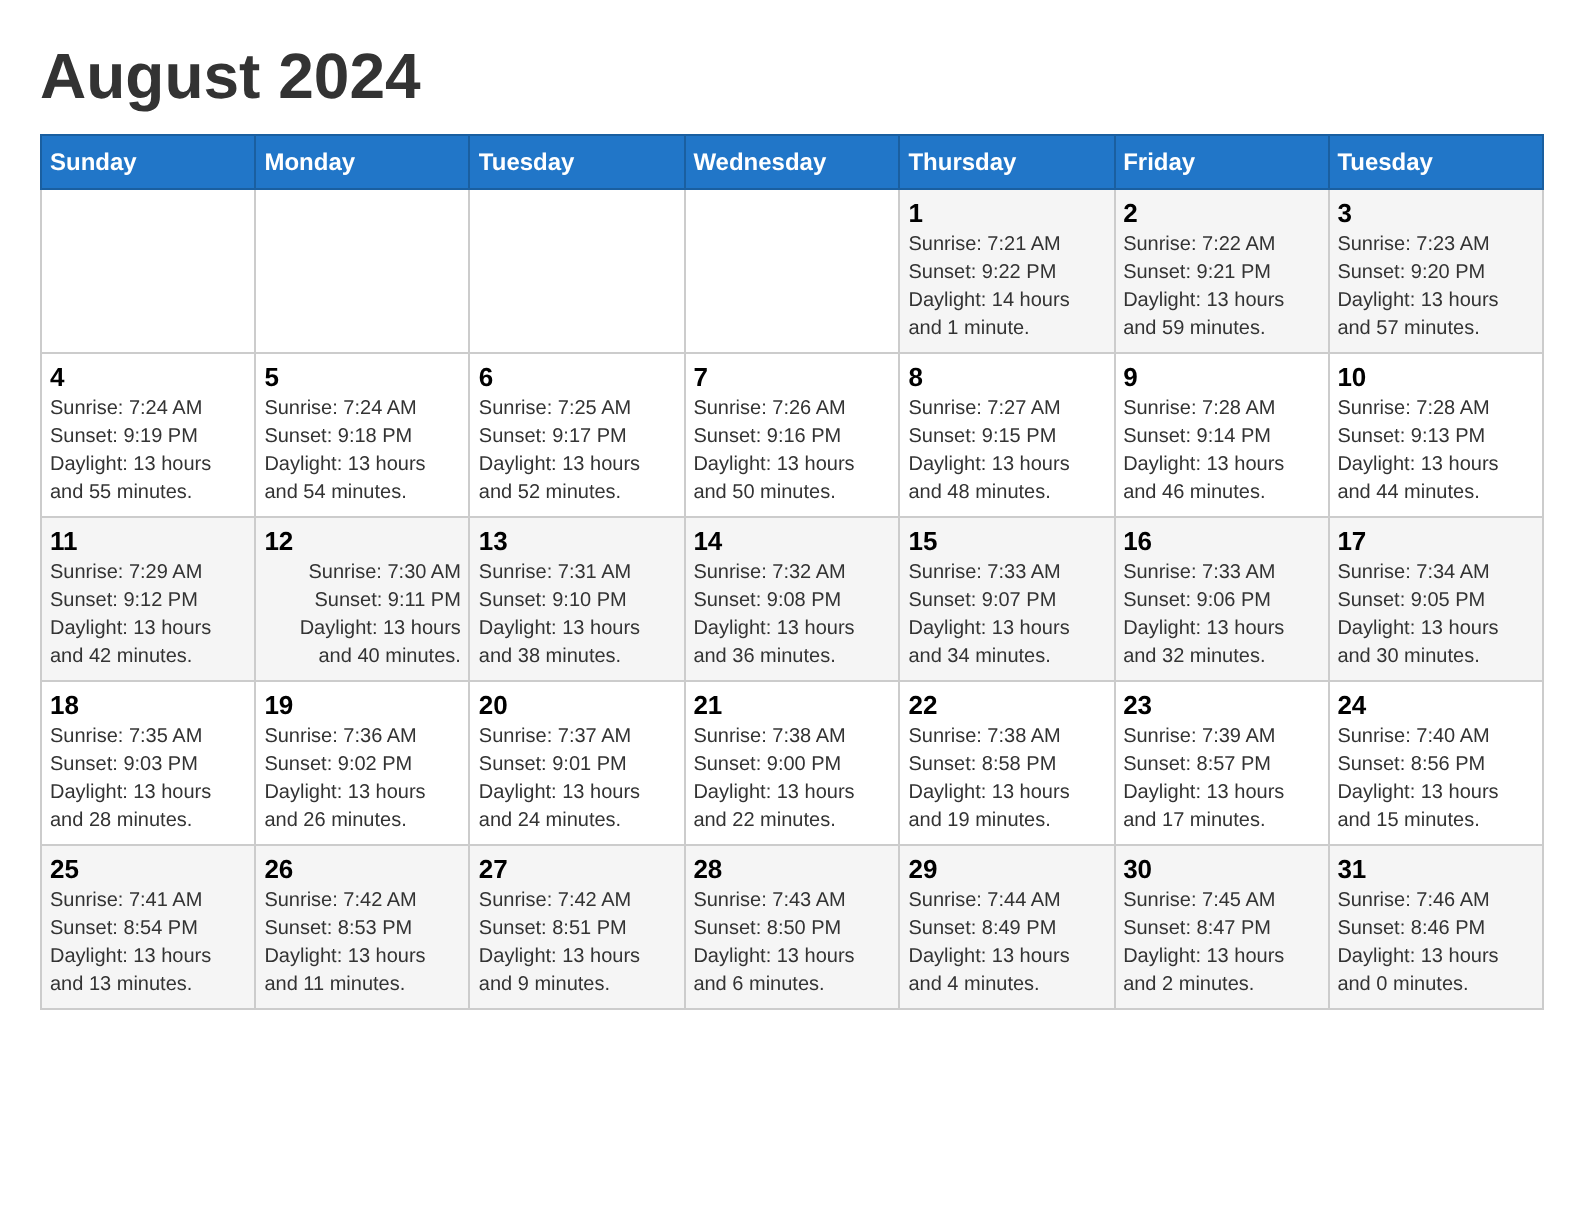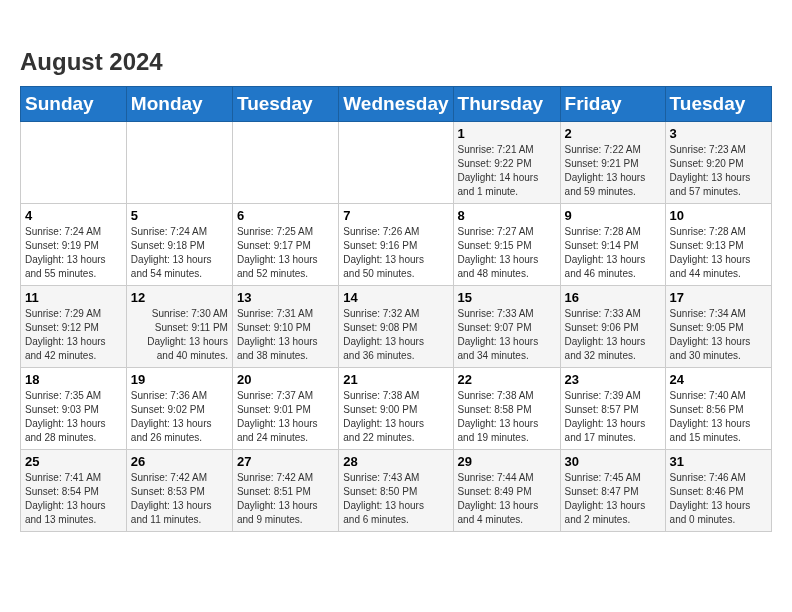--- a/index.html
+++ b/index.html
@@ -27,40 +27,39 @@
     }
     .logo-general { color: #333; }
     .logo-blue { color: #2176c8; }
     .logo-icon {
       width: 30px;
       height: 30px;
       margin-right: 4px;
     }
     .title-block { text-align: right; }
     .month-year {
-      font-size: 24px;
+      font-size: 32px;
       font-weight: bold;
       color: #333;
-      margin-top: 28px;
     }
     .location {
       font-size: 14px;
       color: #555;
     }
     table {
       width: 100%;
       border-collapse: collapse;
       font-size: 11px;
     }
     thead tr th {
       background: #2176c8;
       color: #fff;
       padding: 6px 4px;
       text-align: left;
-      font-size: 19px;
+      font-size: 12px;
       font-weight: bold;
       border: 1px solid #1a5fa0;
     }
     tbody tr td {
       border: 1px solid #ccc;
       vertical-align: top;
       padding: 4px;
       width: 108px;
       min-height: 80px;
       background: #fff;

